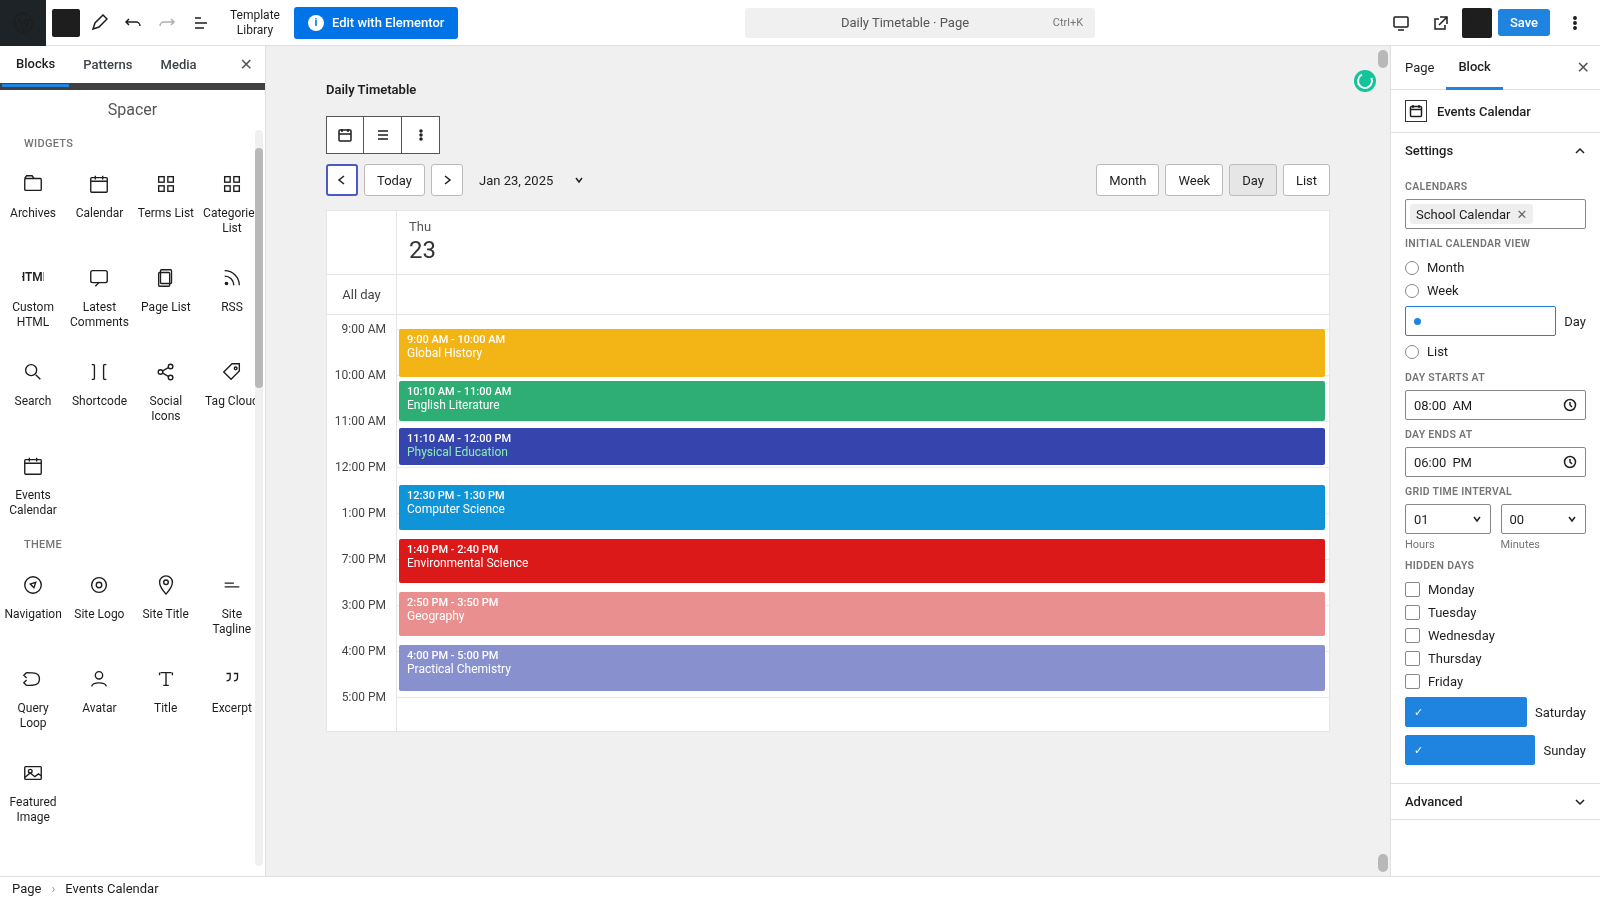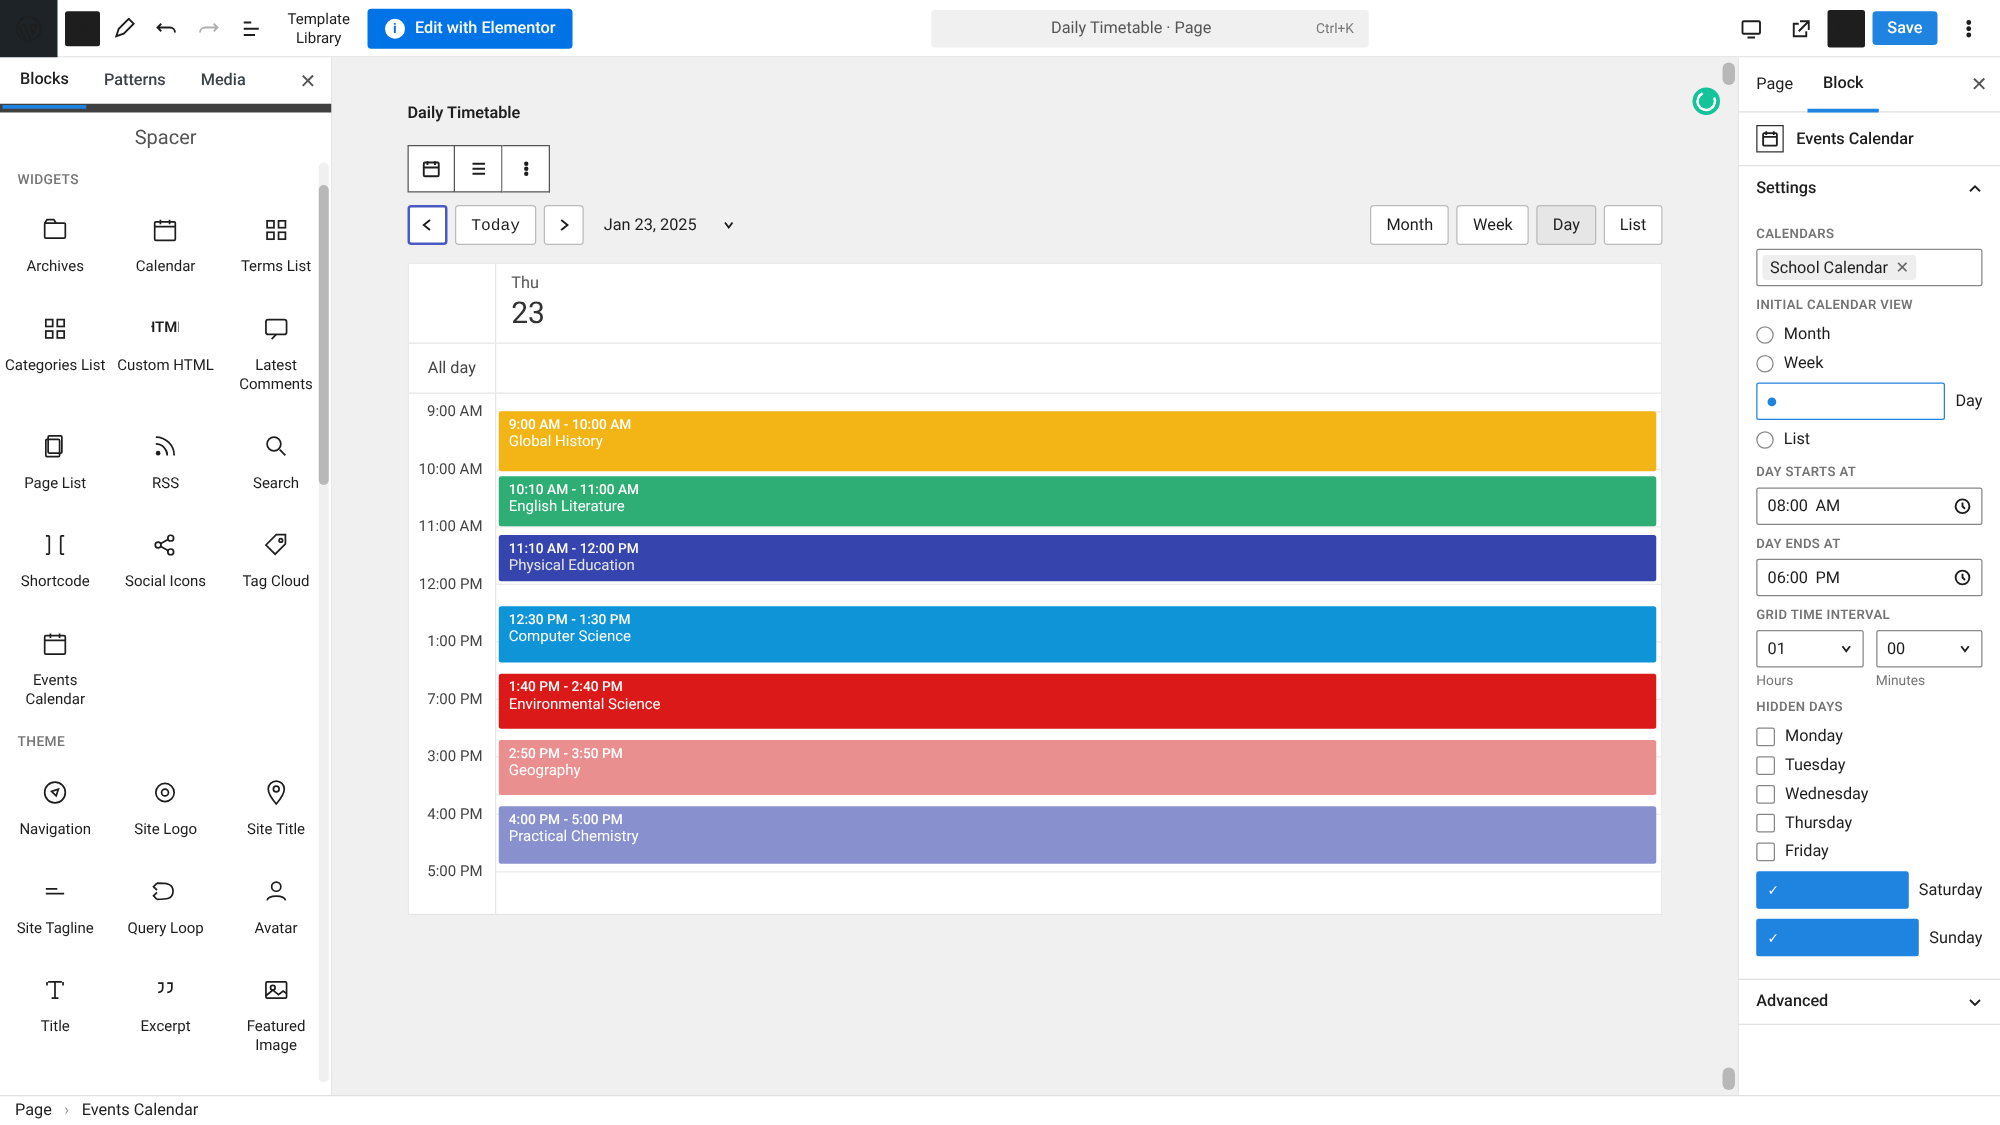--- a/index.html
+++ b/index.html
@@ -24,43 +24,43 @@
 
 .body { display:flex; height: calc(900px - 46px - 24px); }
 .left { width:266px; border-right:1px solid #e0e0e0; display:flex; flex-direction:column; background:#fff;}
 .left-tabs { display:flex; border-bottom:7px solid #404040; align-items:center; height:44px; padding:0 2px;}
 .left-tab { padding:0 14px; height:44px; display:flex; align-items:center; font-weight:500; color:#3c434a; cursor:pointer;}
 .left-tab.active { border-bottom:3px solid #1f83e0; color:#1e1e1e;}
 .left-tabs .x { margin-left:auto; margin-right:10px; color:#555; font-size:16px; cursor:pointer;}
 .left-scroll { flex:1; overflow:hidden; position:relative;}
 .left-inner { padding: 4px 0 20px; }
 .spacer-row { text-align:center; padding:6px 0 14px; font-size:16px; color:#555;}
-.section-h { font-size:11px; letter-spacing:.3px; color:#757575; font-weight:500; padding:4px 14px 8px; text-transform:uppercase;}
-.block-grid { display:grid; grid-template-columns: repeat(3, 1fr); }
+.section-h { font-size:11px; letter-spacing:.3px; color:#757575; font-weight:500; padding:4px 24px 8px; text-transform:uppercase;}
+.block-grid { display:grid; grid-template-columns: repeat(4, 1fr); }
 .block-item { display:flex; flex-direction:column; align-items:center; padding:14px 4px 16px; cursor:pointer;}
 .block-item .ico { width:24px; height:24px; margin-bottom:10px; display:flex; align-items:center; justify-content:center; color:#1e1e1e;}
 .block-item .lbl { font-size:12px; text-align:center; color:#1e1e1e; line-height:1.25;}
 .left-scrollbar { position:absolute; right:2px; top:40px; bottom:10px; width:8px; background:#f0f0f0; border-radius:4px;}
 .left-thumb { position:absolute; left:0; right:0; top:18px; height:240px; background:#b8b8b8; border-radius:4px;}
 
 
 .center { flex:1; background:#f0f0f0; position:relative; padding:18px 60px 0 60px; overflow:hidden;}
 .center-scrollbar-v { position:absolute; right:2px; top:4px; bottom:4px; width:10px;}
 .center-scrollbar-v .thumb { position:absolute; top:0; left:0; right:0; height:18px; background:#b8b8b8; border-radius:5px;}
 .center-scrollbar-v .thumb2 { position:absolute; bottom:0; left:0; right:0; height:18px; background:#b8b8b8; border-radius:5px;}
 .page-title { font-size:32px; font-weight:600; margin-bottom:14px; position:relative;}
 .g-badge { position:absolute; right:-46px; top:6px; width:22px; height:22px; border-radius:50%; background:#15c39a; display:flex; align-items:center; justify-content:center;}
 .g-badge::after { content:""; width:12px; height:12px; border:2px solid #fff; border-top-color:transparent; border-radius:50%; transform:rotate(20deg);}
 .cal-toolbar1 { display:flex; gap:0; margin-bottom:10px;}
 .tbtn { width:38px; height:38px; border:1px solid #555; display:flex; align-items:center; justify-content:center; cursor:pointer; background:#fff;}
 .tbtn + .tbtn { border-left:none;}
 .cal-toolbar2 { display:flex; align-items:center; gap:6px; margin-bottom:14px;}
 .sqbtn { width:32px; height:32px; border:1px solid #bbb; border-radius:3px; display:flex; align-items:center; justify-content:center; background:#fff; cursor:pointer;}
 .sqbtn.focus { border:2px solid #4b59c3; }
-.today-btn { height:32px; padding:0 12px; border:1px solid #bbb; border-radius:3px; background:#fff; display:flex; align-items:center; cursor:pointer;font-family:Liberation Mono, monospace;}
+.today-btn { height:32px; padding:0 12px; border:1px solid #bbb; border-radius:3px; background:#fff; display:flex; align-items:center; cursor:pointer;}
 .date-lbl { margin-left:10px; display:flex; align-items:center; gap:21px; color:#333; cursor:pointer;}
 .view-btns { margin-left:auto; display:flex; gap:6px;}
 .vbtn { height:32px; padding:0 12px; border:1px solid #bbb; border-radius:3px; background:#fff; display:flex; align-items:center; cursor:pointer;}
 .vbtn.active { background:#e6e6e6;}
 .cal-grid { background:#fff; border:1px solid #e5e5e5; }
 .cal-head { display:flex; border-bottom:1px solid #e5e5e5;}
 .time-col { width:70px; border-right:1px solid #e5e5e5;}
 .day-head { flex:1; padding:8px 12px 10px;}
 .day-head .dow { font-size:13px; color:#555;}
 .day-head .dnum { font-size:24px; color:#333; margin-top:2px;}
@@ -511,21 +511,21 @@
             <div class="event" style="background: rgb(243, 181, 21); top: 14px; height: 48px;">
               <span class="et" style="color:#fff">9:00 AM - 10:00 AM</span>
               <span class="en" style="color:#fff">Global History</span>
             </div>
             <div class="event" style="background: rgb(46, 174, 116); top: 65.52px; height: 40.48px;">
               <span class="et" style="color:#fff">10:10 AM - 11:00 AM</span>
               <span class="en" style="color:#fff">English Literature</span>
             </div>
             <div class="event" style="background: rgb(54, 68, 173); top: 113.36px; height: 36.8px;">
               <span class="et" style="color:#fff">11:10 AM - 12:00 PM</span>
-              <span class="en" style="color:#e5e5e5">Physical Education</span>
+              <span class="en" style="color:#86efac">Physical Education</span>
             </div>
             <div class="event" style="background: rgb(15, 148, 216); top: 170.4px; height: 44.16px;">
               <span class="et" style="color:#fff">12:30 PM - 1:30 PM</span>
               <span class="en" style="color:#fff">Computer Science</span>
             </div>
             <div class="event" style="background: rgb(219, 25, 25); top: 223.76px; height: 44.16px;">
               <span class="et" style="color:#fff">1:40 PM - 2:40 PM</span>
               <span class="en" style="color:#fff">Environmental Science</span>
             </div>
             <div class="event" style="background: rgb(234, 143, 143); top: 277.12px; height: 44.16px;">

